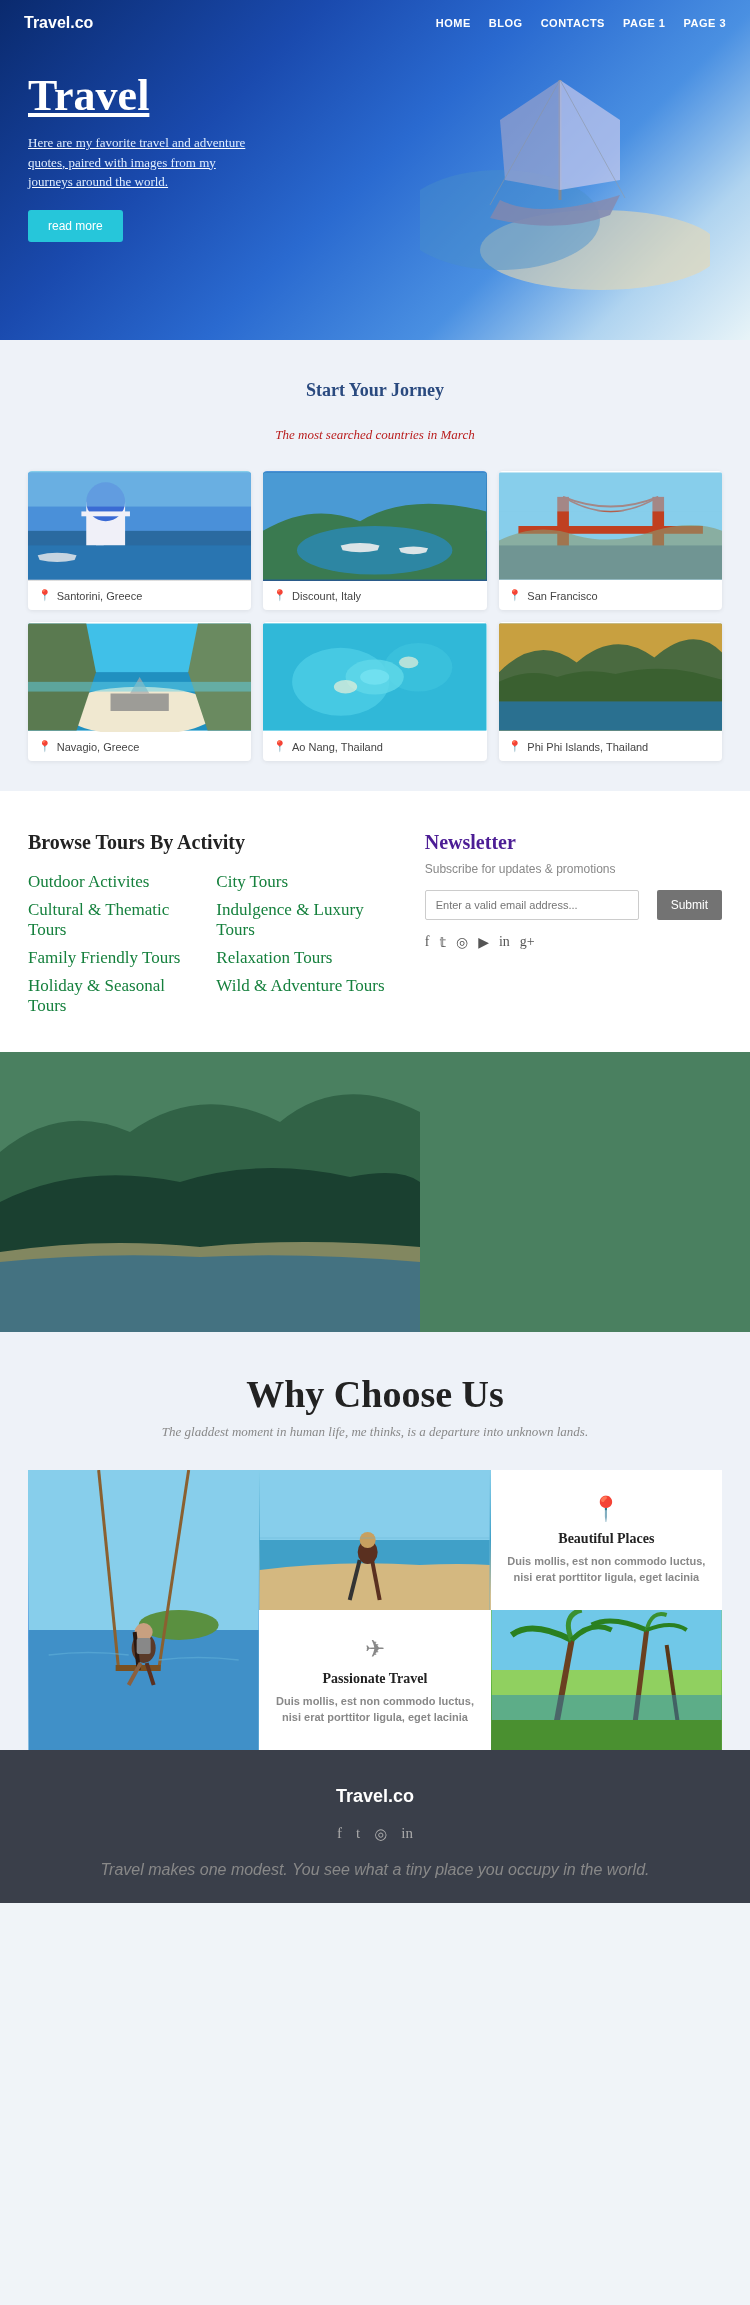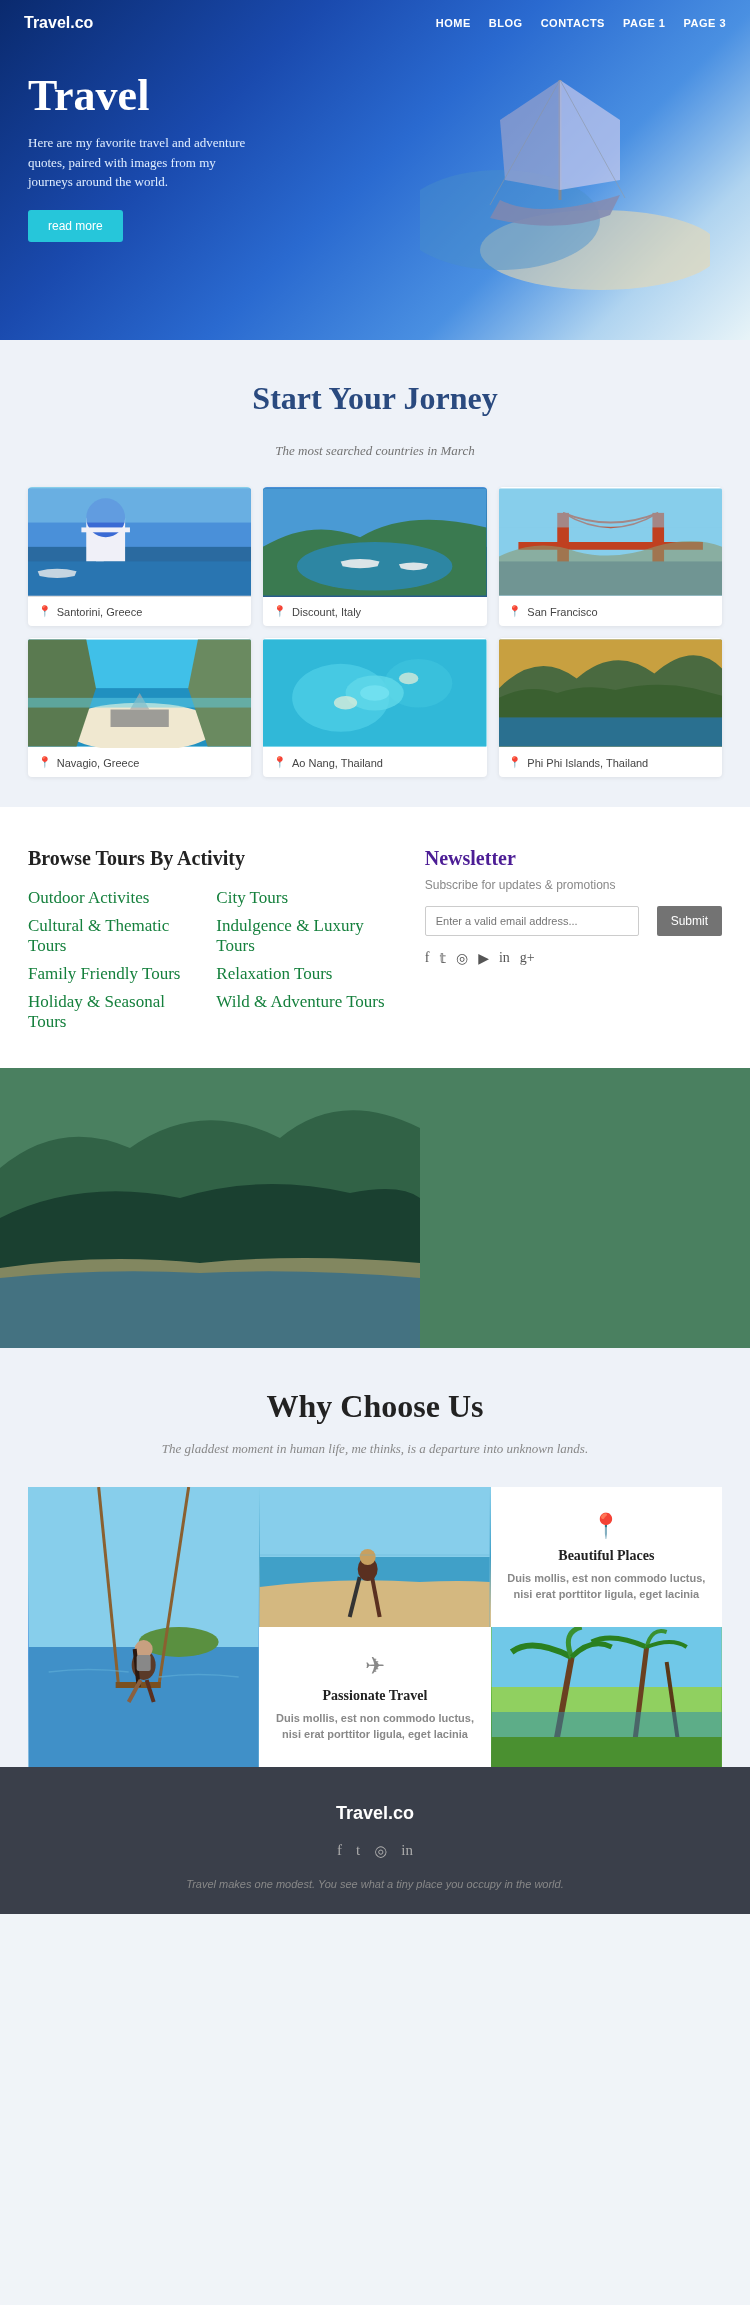--- a/index.html
+++ b/index.html
@@ -14,32 +14,32 @@
     .nav-logo { color: #fff; font-size: 16px; font-weight: bold; font-family: Arial, sans-serif; }
     .nav-links { display: flex; gap: 18px; }
     .nav-links a { color: #fff; text-decoration: none; font-size: 11px; font-family: Arial, sans-serif; letter-spacing: 0.5px; text-transform: uppercase; font-weight: bold; }
 
     
     .hero {
       position: relative; width: 750px; height: 340px;
       background: linear-gradient(135deg, #0a2a6e 0%, #1a4aae 30%, #2a6ad0 50%, #4a90e2 70%, #b0d4f0 85%, #e8f4f8 100%);
       overflow: hidden;
     }
-    .hero-content { position: absolute; left: 28px; top: 70px; color: #fff; }
+    .hero-content { position: absolute; left: 28px; top: 70px; color: #fff; text-decoration: underline; }
     .hero-title { font-size: 44px; font-weight: bold; font-family: Georgia, serif; margin-bottom: 12px; }
     .hero-subtitle { font-size: 13px; line-height: 1.5; max-width: 220px; margin-bottom: 18px; color: #e0eeff; }
     .hero-btn {
       background: #26c6da; color: #fff; border: none; padding: 9px 20px;
       font-size: 12px; border-radius: 3px; cursor: pointer; font-family: Arial, sans-serif;
     }
 
     
     .section-journey { background: #eef2f8; padding: 40px 28px 30px; text-align: center; }
-    .section-title { font-size: 32px; color: #2a4a7f; font-family: Georgia, serif; margin-bottom: 6px; }
-    .section-subtitle { font-size: 13px; color: #737373; font-style: italic; margin-bottom: 28px; margin-top: 26px; }
+    .section-title { font-size: 18px; color: #2a4a7f; font-family: Georgia, serif; margin-bottom: 6px; }
+    .section-subtitle { font-size: 13px; color: #b91c1c; font-style: italic; margin-bottom: 28px; margin-top: 26px; }
     .grid-6 { display: grid; grid-template-columns: repeat(3, 1fr); gap: 12px; }
     .dest-card { background: #fff; border-radius: 4px; overflow: hidden; text-align: left; box-shadow: 0 1px 4px rgba(0,0,0,0.08); }
     .dest-img-placeholder { width: 100%; height: 110px; }
     .dest-label { padding: 8px 10px; font-size: 11px; color: #444; font-family: Arial, sans-serif; display: flex; align-items: center; gap: 5px; }
     .pin-icon { font-size: 11px; color: #888; }
 
     
     .img-santorini { background: linear-gradient(180deg, #87ceeb 0%, #2a6aa0 40%, #fff 60%, #ddd 100%); }
     .img-vernazza { background: linear-gradient(180deg, #4a90d9 0%, #1a6a9a 50%, #2a5a8a 100%); }
 
@@ -75,41 +75,41 @@
     .discount-text { font-size: 12px; line-height: 1.6; color: #e0f0e8; margin-bottom: 18px; font-family: Arial, sans-serif; }
     .discount-btn {
       border: 1px solid #fff; background: transparent; color: #fff;
       padding: 8px 22px; font-size: 12px; cursor: pointer; font-family: Arial, sans-serif;
       letter-spacing: 0.5px;
     }
 
     
     .section-why { background: #eef2f8; padding: 40px 28px 0; }
     .why-header { text-align: center; margin-bottom: 30px; }
-    .why-title { font-size: 32px; color: #222; font-family: Georgia, serif; margin-bottom: 16px; }
+    .why-title { font-size: 38px; color: #222; font-family: Georgia, serif; margin-bottom: 8px; }
     .why-subtitle { font-size: 13px; color: #888; font-style: italic; }
     .why-grid { display: grid; grid-template-columns: 1fr 1fr 1fr; gap: 0; }
     .why-img-tall { height: 280px; }
     .img-swing { background: linear-gradient(180deg, #87ceeb 30%, #4a8adc 60%, #c0d8f0 100%); position: relative; overflow: hidden; }
     .why-right-col { display: flex; flex-direction: column; gap: 0; }
     .why-mid-col { display: flex; flex-direction: column; gap: 0; }
     .why-img-short { height: 140px; }
     .img-beach-walk { background: linear-gradient(180deg, #87ceeb 0%, #40a0c8 50%, #d4c090 90%); }
     .img-palms { background: linear-gradient(180deg, #60b840 0%, #80c840 30%, #40a030 60%, #2a6a20 100%); }
     .why-card { background: #fff; padding: 20px 16px; display: flex; flex-direction: column; align-items: center; text-align: center; height: 140px; justify-content: center; }
     .why-card-icon { font-size: 24px; margin-bottom: 8px; color: #888; }
     .why-card-title { font-size: 14px; font-weight: bold; color: #222; font-family: Georgia, serif; margin-bottom: 6px; }
     .why-card-text { font-size: 11px; color: #888; line-height: 1.5; font-family: Arial, sans-serif; font-weight: bold; }
 
     
     footer { background: #3a3f4a; padding: 36px 28px 24px; text-align: center; }
     .footer-logo { color: #fff; font-size: 18px; font-weight: bold; font-family: Arial, sans-serif; margin-bottom: 18px; }
     .footer-social { display: flex; justify-content: center; gap: 14px; margin-bottom: 18px; }
     .footer-social-icon { color: #aaa; font-size: 15px; cursor: pointer; }
-    .footer-tagline { font-size: 11px; color: #888; font-style: italic; font-family: Arial, sans-serif; }
+    .footer-tagline { font-size: 16px; color: #888; font-style: italic; font-family: Arial, sans-serif; }
 
     
     .boat-shape {
       position: absolute; right: 40px; top: 40px;
       width: 290px; height: 250px; opacity: 0.85;
     }
   </style>
 </head>
 <body>
 

